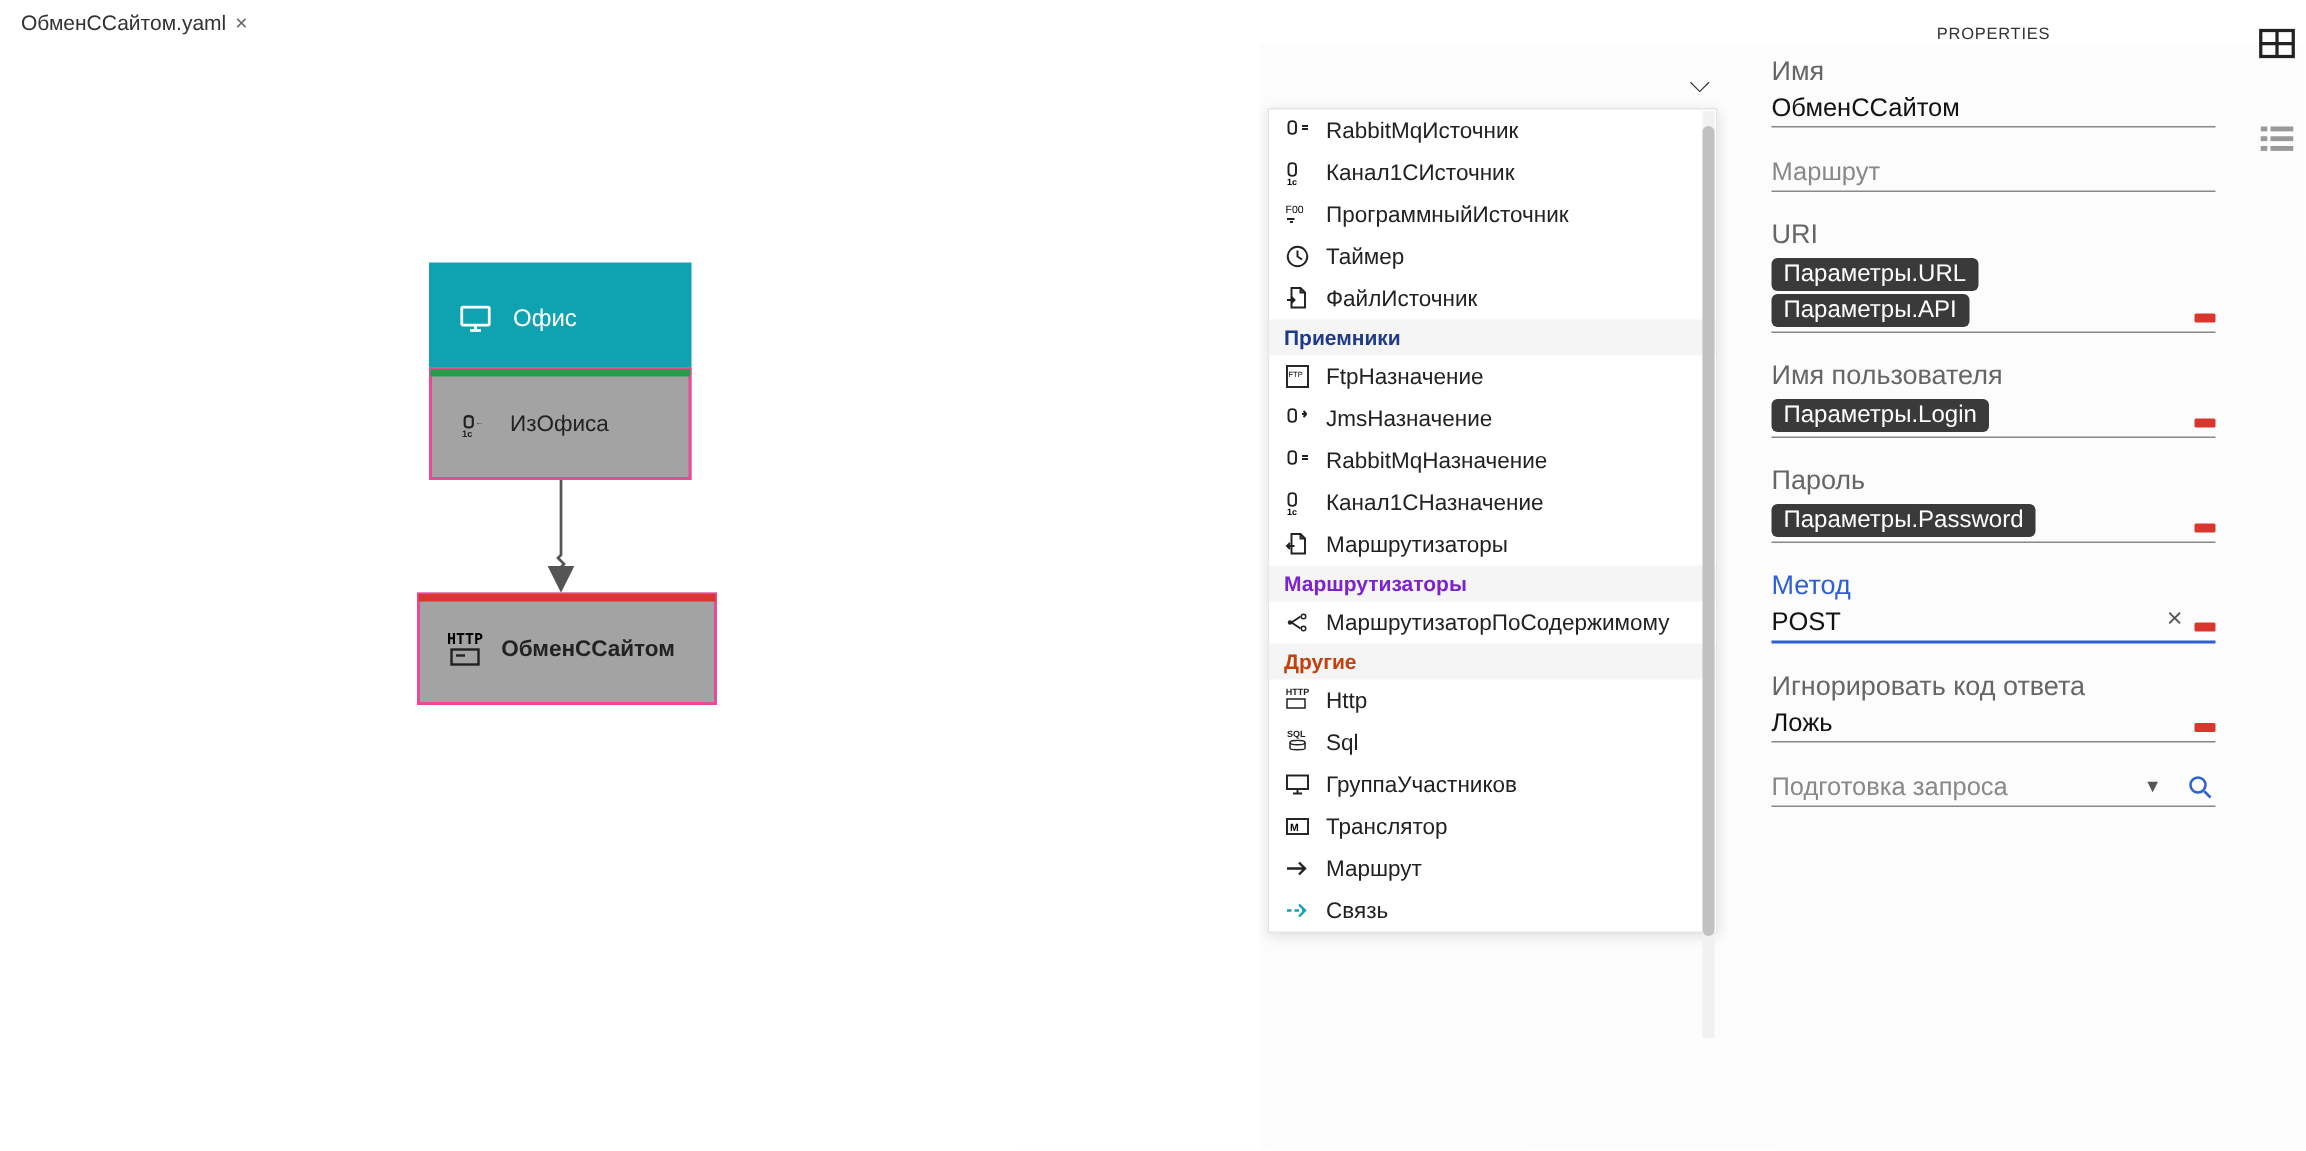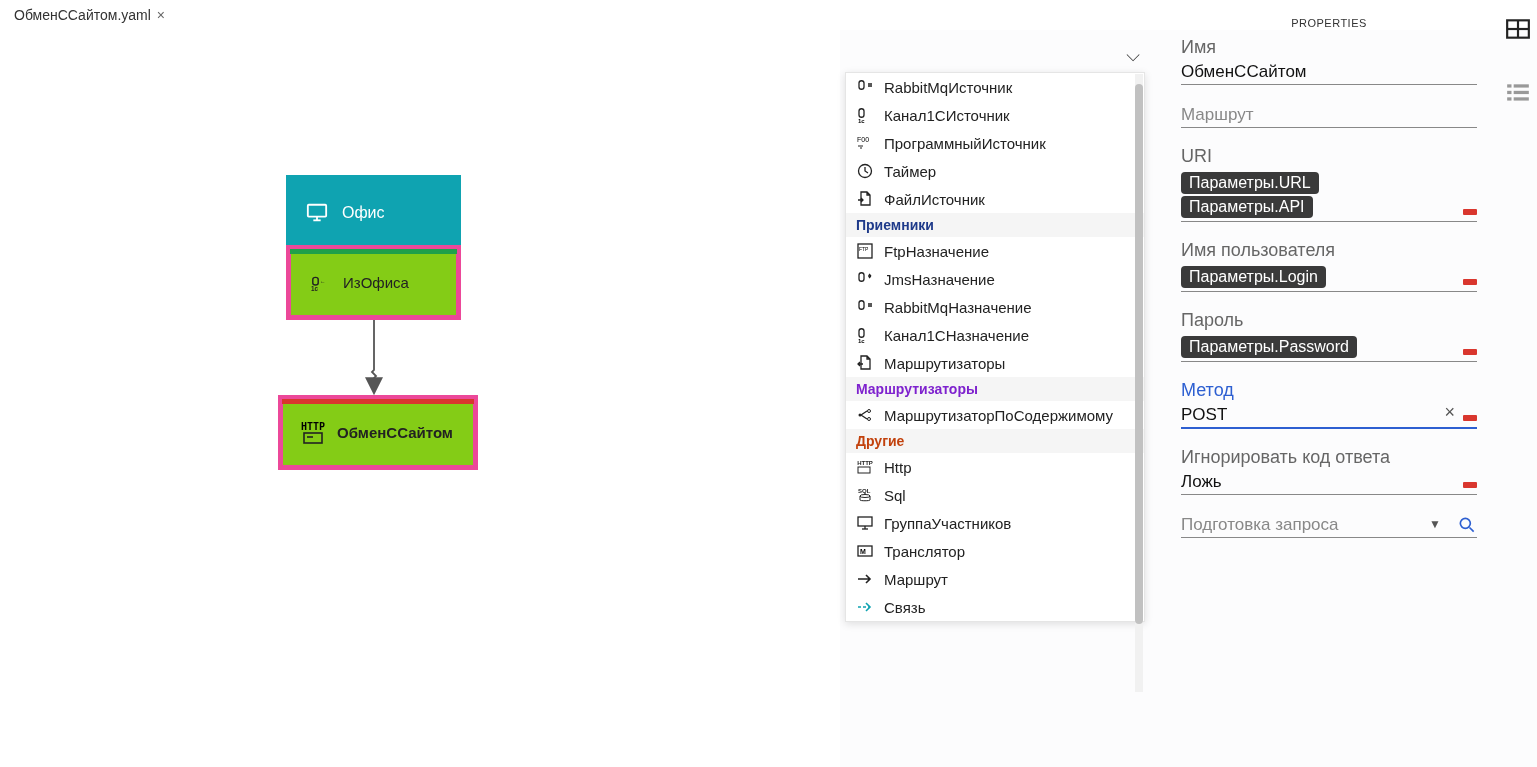--- a/index.html
+++ b/index.html
@@ -9,21 +9,21 @@
   .tabbar { height: 30px; border-bottom: 0; display: flex; align-items: center; padding-left: 4px; }
   .tab { background: #fff; padding: 4px 10px; font-size: 14px; color: #333; display: flex; align-items: flex-start; gap: 6px; }
   .tab .x { font-size: 14px; color: #666; cursor: pointer; }
 
   
   .main { position: absolute; top: 30px; bottom: 0; left: 0; right: 0; background: #fcfcfd; }
 
   
   .canvas { position: absolute; left: 0; top: 0; width: 840px; height: 100%; background: #fff; }
 
-  .node { position: absolute; width: 175px; height: 75px; border: 5px solid #ec4899; background: #84cc16; display: flex; align-items: center; gap: 12px; padding-left: 18px; }
+  .node { position: absolute; width: 175px; height: 75px; border: 2px solid #ec4899; background: #a3a3a3; display: flex; align-items: center; gap: 12px; padding-left: 18px; }
   .node.office { background: #0fa3b1; border: none; color: #fff; }
   .node.office .label { color: #fff; font-size: 16px; }
   .node .label { font-size: 15px; color: #222; }
   .node .topbar { position: absolute; top: -1px; left: -1px; right: -1px; height: 5px; }
   .topbar.green { background: #1fa04a; }
   .topbar.red { background: #d9362e; }
 
   .monitor-icon { width: 26px; height: 22px; }
   .ic-http { font-size: 10px; font-weight: bold; font-family: monospace; line-height: 1; }
 

